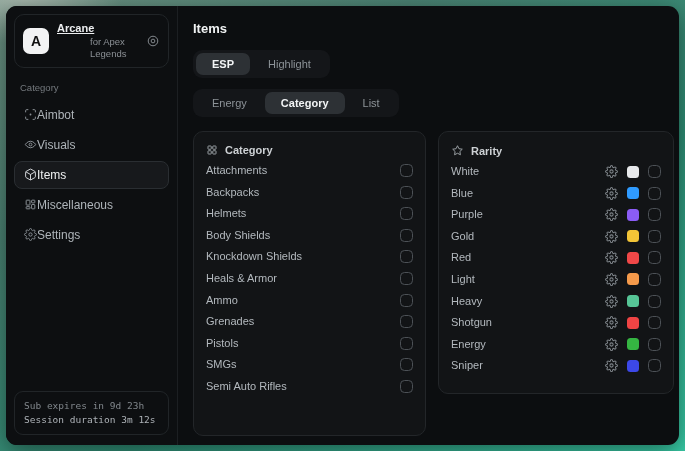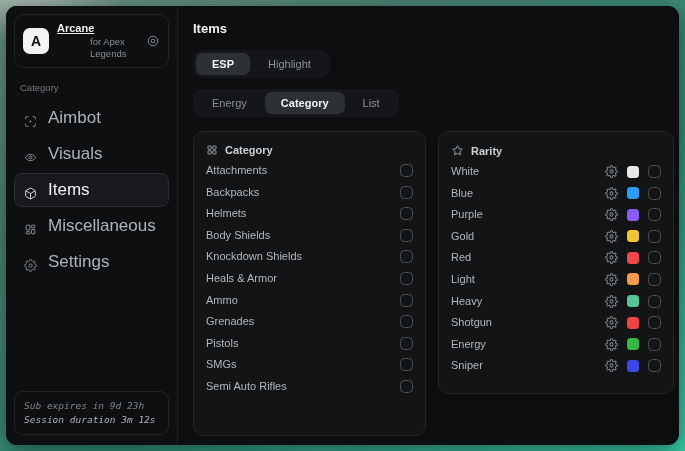--- a/index.html
+++ b/index.html
@@ -30,31 +30,31 @@
     width:26px; height:26px; background:#f2f3f4; color:#111; border-radius:7px;
     font-weight:bold; font-size:14px; display:flex; align-items:center; justify-content:center;
   }
   .brand-text{ flex:1; line-height:1.25; }
   .brand-name{ color:#eceef0; font-size:11px; font-weight:bold;text-decoration:underline; }
   .brand-sub{ color:#8b9095; font-size:9.5px;margin-left:33px; }
   .brand-gear{ color:#84898e; display:flex; }
   .section-label{ color:#74797e; font-size:9.5px; margin:4px 6px 8px 6px; }
   .nav{ display:flex; flex-direction:column; gap:2px; }
   .nav-item{
-    display:flex; align-items:flex-end; gap:11px; padding:6px 9px;
-    border:1px solid transparent; border-radius:8px; color:#aeb4b9; font-size:17px;
+    display:flex; align-items:flex-start; gap:0; padding:6px 9px;
+    border:1px solid transparent; border-radius:8px; color:#aeb4b9; font-size:12px;
     cursor:default;
   }
   .nav-item .icon{ display:flex; color:#8b9196; }
   .nav-item.active{ background:#17191c; border-color:#2a2e32; color:#eef0f1; }
   .nav-item.active .icon{ color:#d7dadd; }
   .sidebar-spacer{ flex:1; }
   .footer-card{
     border:1px solid #212528; border-radius:9px; padding:7px 9px;
-    font-family:"DejaVu Sans Mono", monospace; line-height:1.5;font-style:italic;
+    font-family:"DejaVu Sans Mono", monospace; line-height:1.5;
   }
   .footer-line1{ color:#81878c; font-size:9.5px; }
   .footer-line2{ color:#aeb3b8; font-size:9.5px; }
   
   .main{ flex:1; padding:15px 16px 0 15px; display:flex; flex-direction:column; }
   .page-title{ color:#f0f2f3; font-size:13px; font-weight:bold; margin-bottom:14px; }
   .tabgroup{
     display:inline-flex; gap:2px; background:#141619; border-radius:9px;
     padding:3px; margin-bottom:11px; align-self:flex-start;
   }

